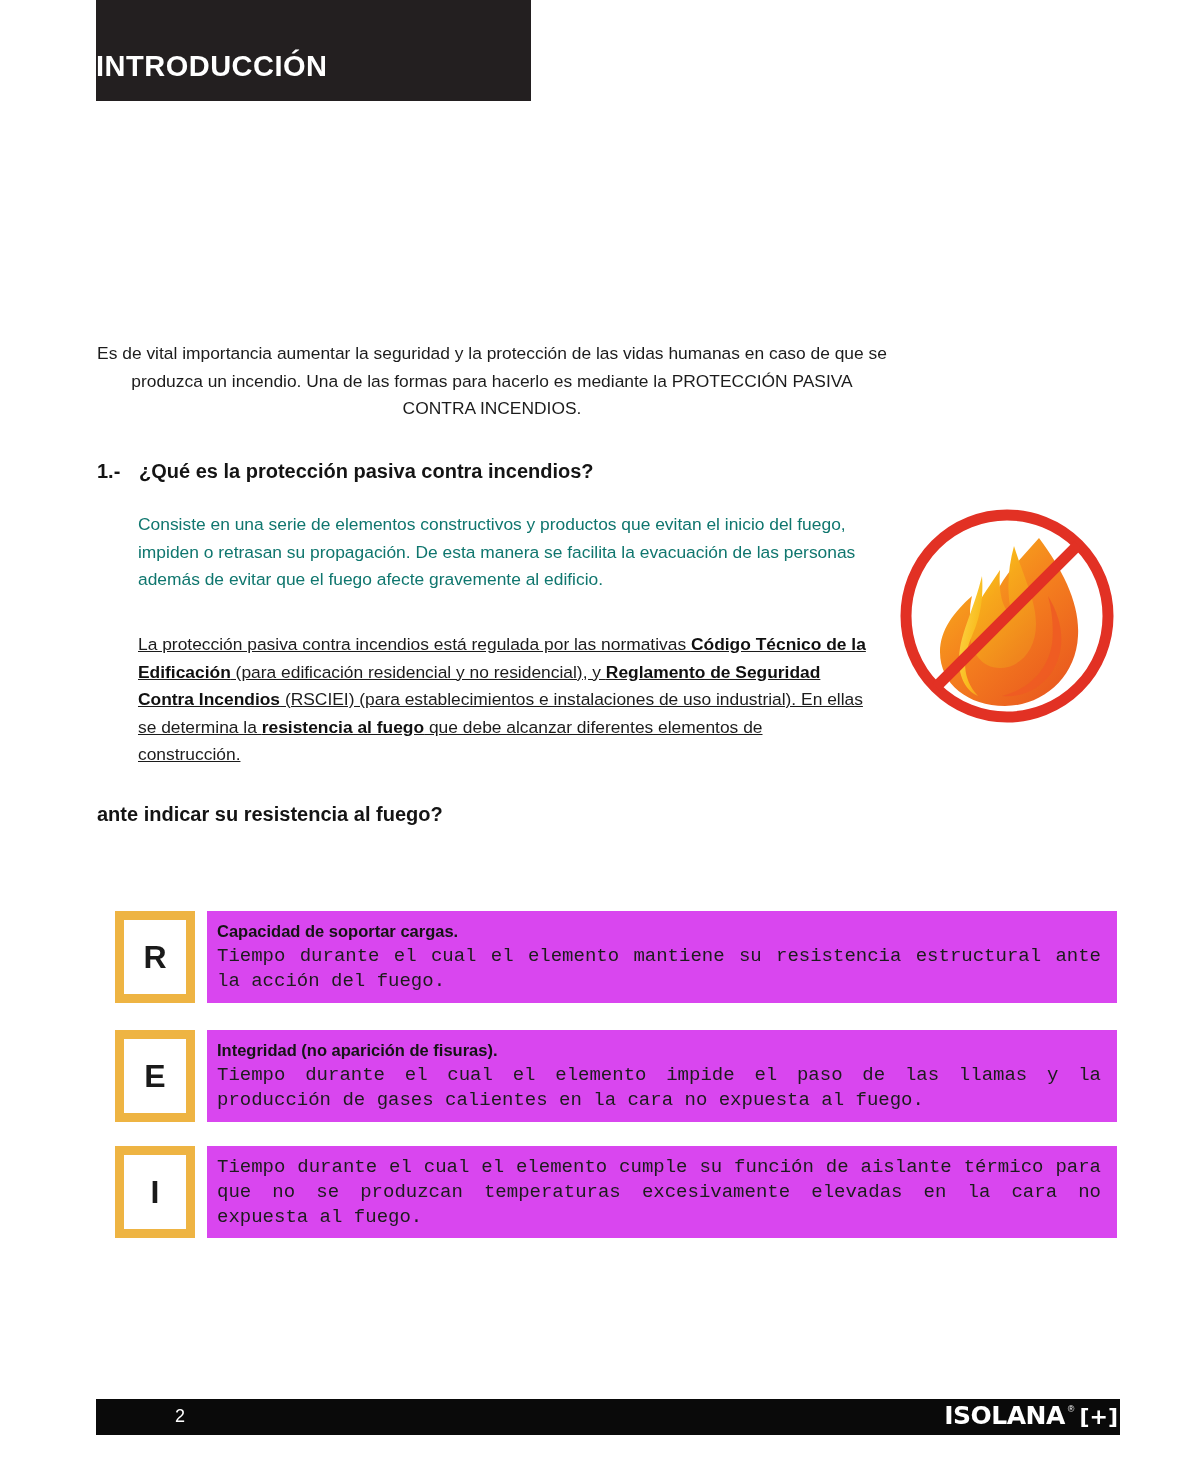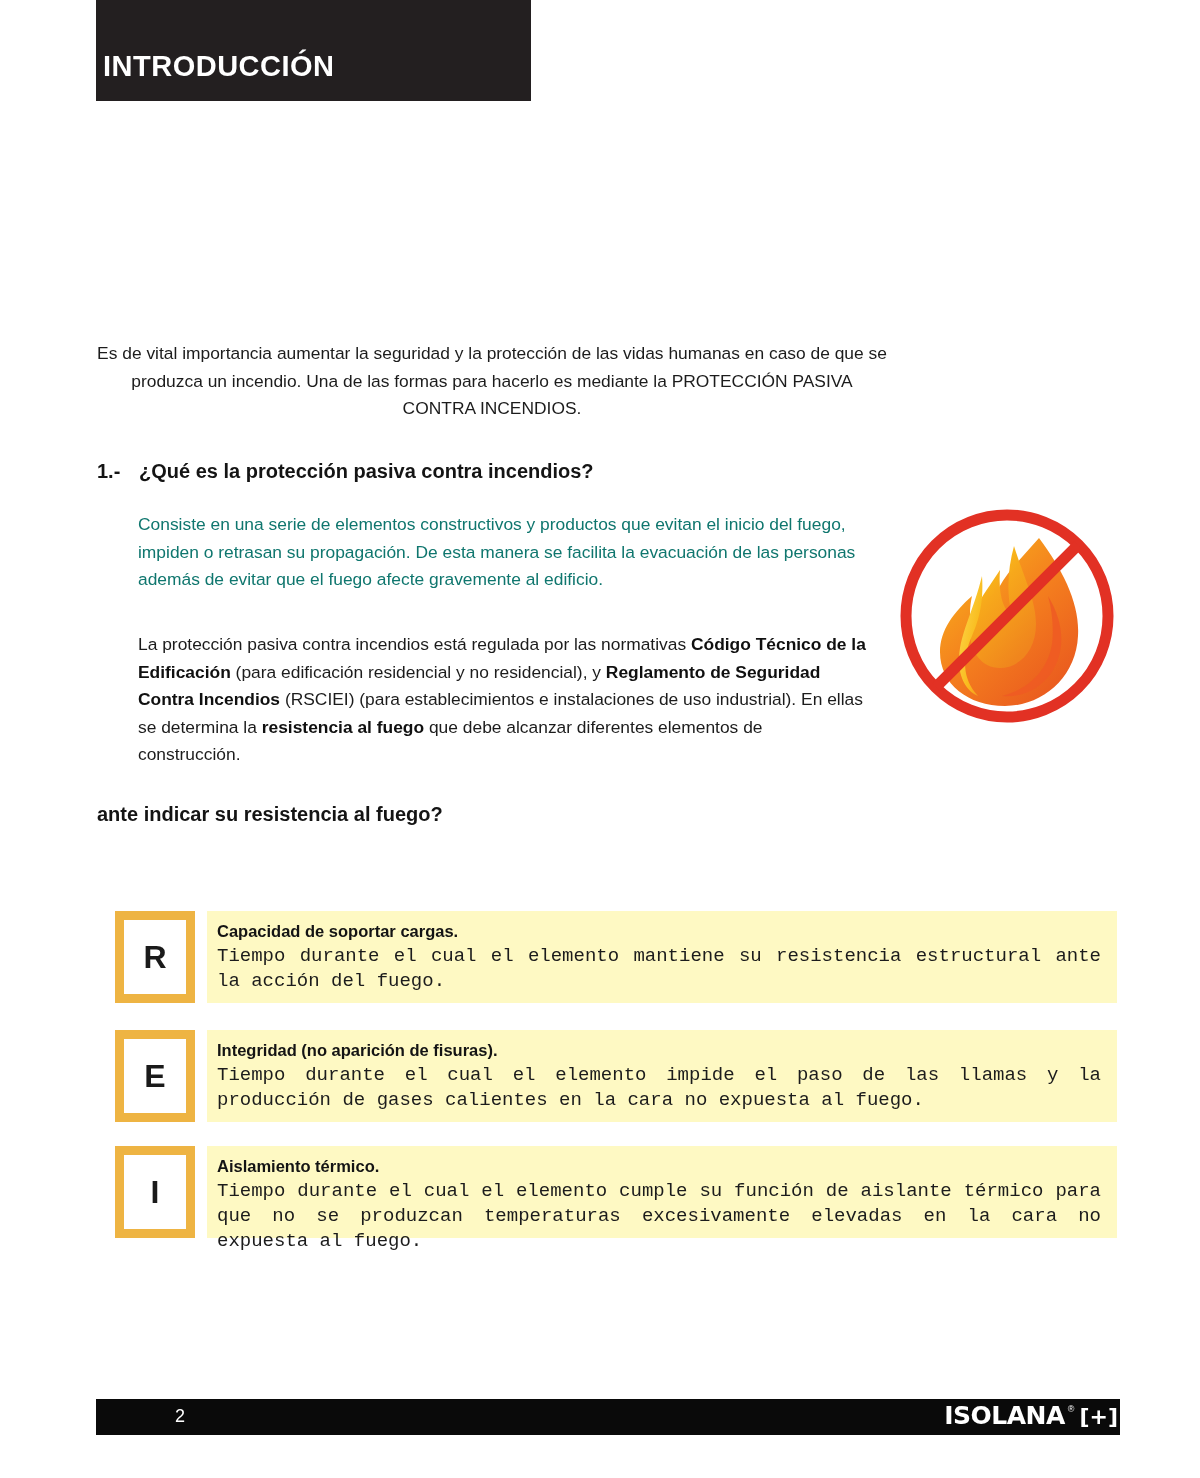--- a/index.html
+++ b/index.html
@@ -28,21 +28,20 @@
   }
   .header-title {
     position: absolute;
     left: 96px;
     top: 50px;
     font-size: 29px;
     font-weight: bold;
     color: #ffffff;
     letter-spacing: 0.5px;
     white-space: nowrap;
-    margin-left: 7px;
   }
 
   
   .intro {
     position: absolute;
     left: 97px;
     top: 340px;
     width: 790px;
     font-size: 17.4px;
     line-height: 27.5px;
@@ -73,20 +72,21 @@
     color: #0f766e;
   }
   .p2 {
     position: absolute;
     left: 138px;
     top: 631px;
     width: 730px;
     font-size: 17.4px;
     line-height: 27.5px;
     color: #1c1c1c;
+    text-decoration: underline;
   }
   .p2 b, .p1 b { font-weight: bold; color: #101010; }
 
   
   .fire-icon {
     position: absolute;
     left: 896px;
     top: 500px;
     width: 222px;
     height: 232px;
@@ -135,21 +135,21 @@
     color: #1a1a1a;
     line-height: 1;
   }
 
   .item-panel {
     position: absolute;
     left: 92px;
     top: 0;
     width: 910px;
     height: 92px;
-    background: #fef9c3;
+    background: #d946ef;
     box-sizing: border-box;
     padding: 9px 16px 0 10px;
   }
   .item-title {
     font-size: 16.5px;
     font-weight: bold;
     color: #141414;
     line-height: 23px;
     margin-bottom: 1px;
   }
@@ -295,21 +295,20 @@
     <div class="item-title">Integridad (no aparición de fisuras).</div>
     <div class="item-desc">Tiempo durante el cual el elemento impide el paso de las llamas y la producción de gases calientes en la cara no expuesta al fuego.</div>
   </div>
 </div>
 
 <div class="item item-3">
   <div class="letter-box">
     <span>I</span>
   </div>
   <div class="item-panel">
-    <div class="item-title">Aislamiento térmico.</div>
     <div class="item-desc">Tiempo durante el cual el elemento cumple su función de aislante térmico para que no se produzcan temperaturas excesivamente elevadas en la cara no expuesta al fuego.</div>
   </div>
 </div>
 
 <div class="footer-bar"></div>
 <div class="footer-page">2</div>
 <div class="footer-logo">
   <span class="logo-word">ISOLANA</span>
   <span class="logo-reg">®</span>
   <span class="logo-plus">[+]</span>

